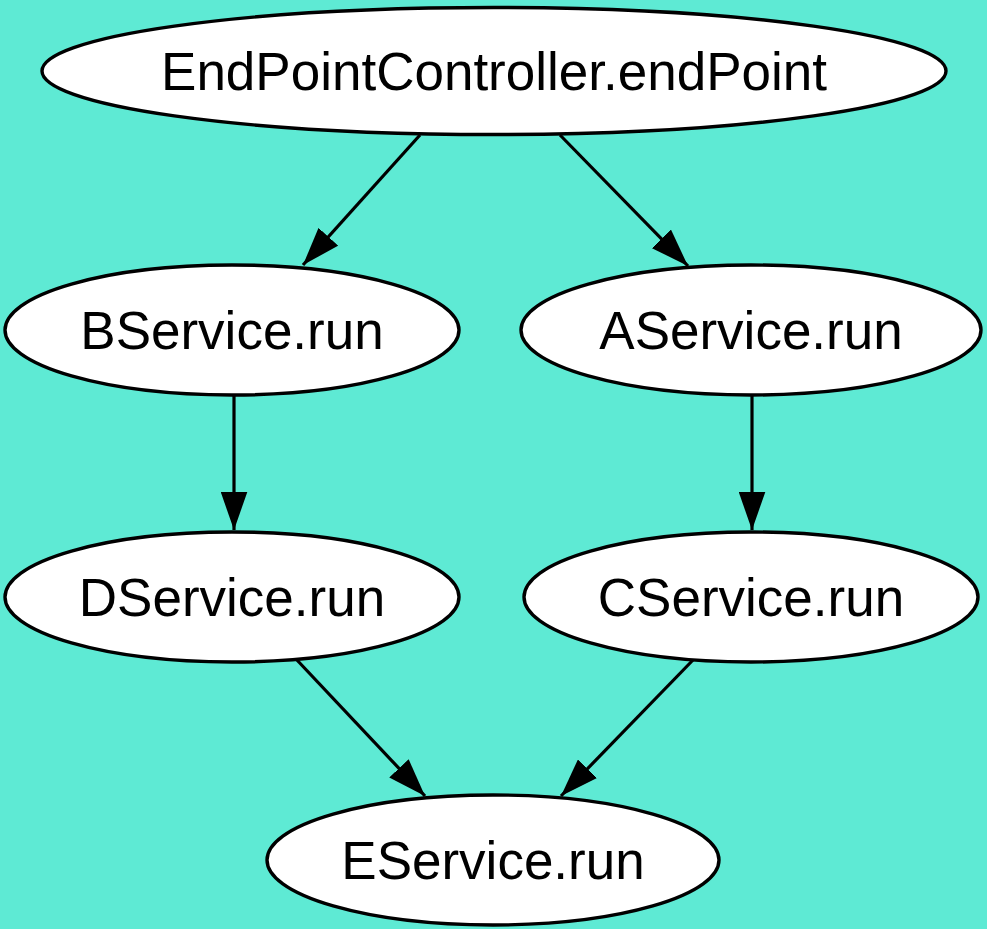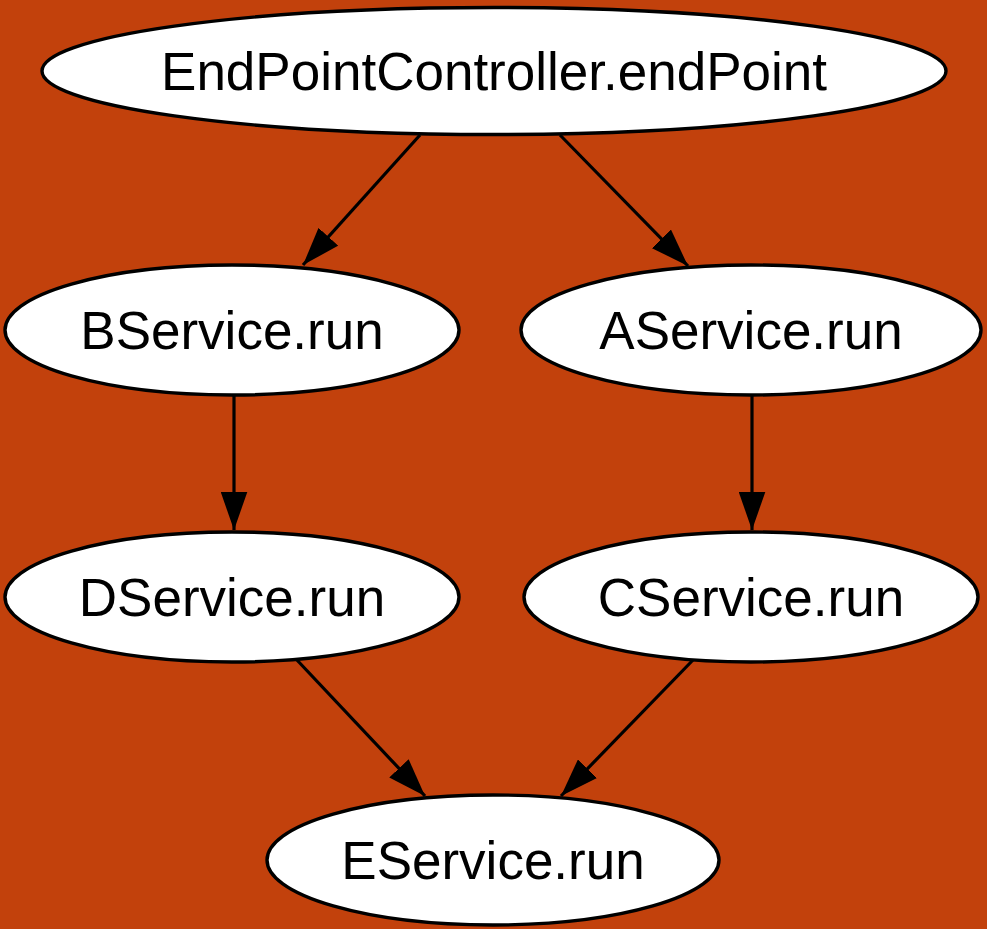--- a/index.html
+++ b/index.html
@@ -7,21 +7,21 @@
     padding: 0;
     background: #ffffff;
     width: 987px;
     height: 929px;
     overflow: hidden;
     font-family: "Liberation Sans", "DejaVu Sans", sans-serif;
   }
   .diagram-wrap {
     width: 987px;
     height: 929px;
-    background: #c2410c;
+    background: #5eead4;
   }
   svg {
     display: block;
   }
   .node-ellipse {
     fill: #ffffff;
     stroke: #000000;
     stroke-width: 3.4;
   }
   .edge-line {

